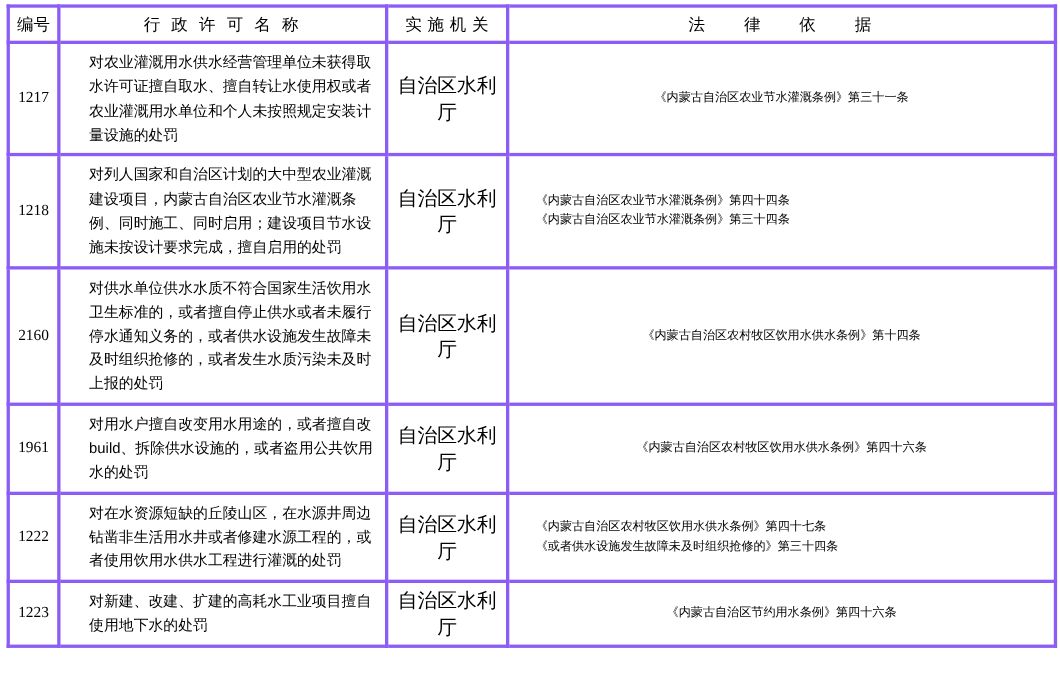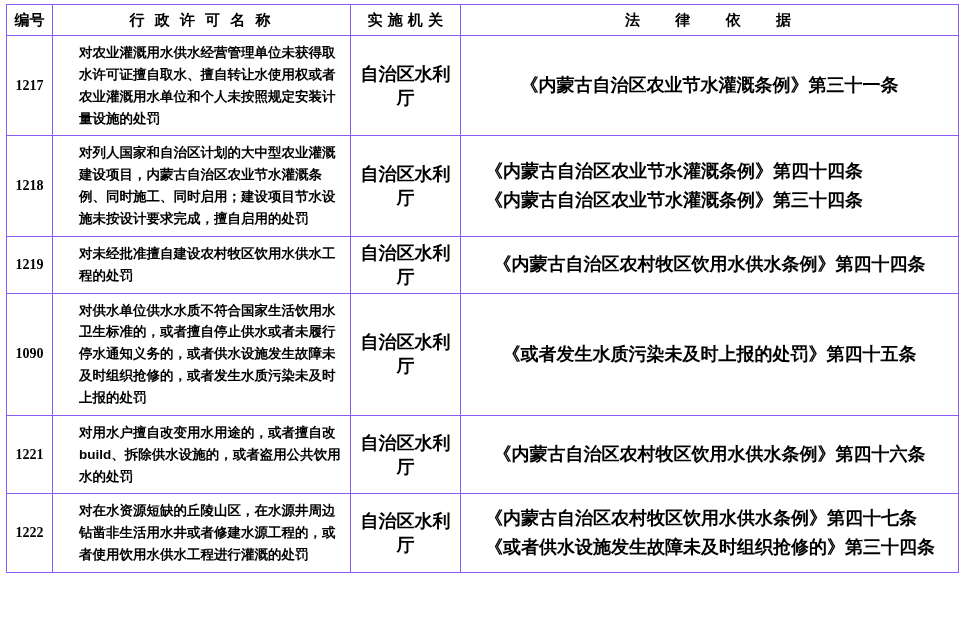--- a/index.html
+++ b/index.html
@@ -26,23 +26,23 @@
     width: 952px;
     border: 1px solid #000;
   }
   table.permit-table col.c-id { width: 46px; }
   table.permit-table col.c-name { width: 298px; }
   table.permit-table col.c-org { width: 110px; }
   table.permit-table col.c-law { width: 498px; }
 
   table.permit-table th,
   table.permit-table td {
-    border: 1px solid #8b5cf6;
+    border: 3px solid #8b5cf6;
     vertical-align: middle;
-    font-weight: bold;
+    font-weight: normal;
   }
   thead th {
     height: 30px;
     text-align: center;
     font-size: 15px;
     letter-spacing: 0.5px;
     padding: 0 2px;
   }
   thead th.th-id { font-size: 15px; letter-spacing: 0; }
   thead th.th-name span,
@@ -57,21 +57,21 @@
     font-size: 13.5px;
     line-height: 1.62;
     padding: 6px 7px 6px 26px;
     text-align: left;
   }
   td.cell-org {
     text-align: center;
     font-size: 18px;
   }
   td.cell-law {
-    font-size: 18px;
+    font-size: 11px;
     line-height: 1.62;
     padding: 6px 24px;
     text-align: left;
   }
   td.cell-law.center-one {
     text-align: center;
   }
   .law-line { display: block; white-space: nowrap; }
 </style>
 </head>
@@ -105,47 +105,47 @@
         <tr>
           <td class="cell-id">1218</td>
           <td class="cell-name">对列人国家和自治区计划的大中型农业灌溉建设项目，内蒙古自治区农业节水灌溉条例、同时施工、同时启用；建设项目节水设施未按设计要求完成，擅自启用的处罚</td>
           <td class="cell-org">自治区水利厅</td>
           <td class="cell-law">
             <span class="law-line">《内蒙古自治区农业节水灌溉条例》第四十四条</span>
             <span class="law-line">《内蒙古自治区农业节水灌溉条例》第三十四条</span>
           </td>
         </tr>
         <tr>
-          <td class="cell-id">1219</td>
-          <td class="cell-name">对未经批准擅自建设农村牧区饮用水供水工程的处罚</td>
+          <td class="cell-id">2160</td>
+          <td class="cell-name">对供水单位供水水质不符合国家生活饮用水卫生标准的，或者擅自停止供水或者未履行停水通知义务的，或者供水设施发生故障未及时组织抢修的，或者发生水质污染未及时上报的处罚</td>
           <td class="cell-org">自治区水利厅</td>
           <td class="cell-law center-one">
-            <span class="law-line">《内蒙古自治区农村牧区饮用水供水条例》第四十四条</span>
+            <span class="law-line">《内蒙古自治区农村牧区饮用水供水条例》第十四条</span>
           </td>
         </tr>
         <tr>
-          <td class="cell-id">1090</td>
-          <td class="cell-name">对供水单位供水水质不符合国家生活饮用水卫生标准的，或者擅自停止供水或者未履行停水通知义务的，或者供水设施发生故障未及时组织抢修的，或者发生水质污染未及时上报的处罚</td>
-          <td class="cell-org">自治区水利厅</td>
-          <td class="cell-law center-one">
-            <span class="law-line">《或者发生水质污染未及时上报的处罚》第四十五条</span>
-          </td>
-        </tr>
-        <tr>
-          <td class="cell-id">1221</td>
+          <td class="cell-id">1961</td>
           <td class="cell-name">对用水户擅自改变用水用途的，或者擅自改build、拆除供水设施的，或者盗用公共饮用水的处罚</td>
           <td class="cell-org">自治区水利厅</td>
           <td class="cell-law center-one">
             <span class="law-line">《内蒙古自治区农村牧区饮用水供水条例》第四十六条</span>
           </td>
         </tr>
         <tr>
           <td class="cell-id">1222</td>
           <td class="cell-name">对在水资源短缺的丘陵山区，在水源井周边钻凿非生活用水井或者修建水源工程的，或者使用饮用水供水工程进行灌溉的处罚</td>
           <td class="cell-org">自治区水利厅</td>
           <td class="cell-law">
             <span class="law-line">《内蒙古自治区农村牧区饮用水供水条例》第四十七条</span>
             <span class="law-line">《或者供水设施发生故障未及时组织抢修的》第三十四条</span>
           </td>
         </tr>
+        <tr>
+          <td class="cell-id">1223</td>
+          <td class="cell-name">对新建、改建、扩建的高耗水工业项目擅自使用地下水的处罚</td>
+          <td class="cell-org">自治区水利厅</td>
+          <td class="cell-law center-one">
+            <span class="law-line">《内蒙古自治区节约用水条例》第四十六条</span>
+          </td>
+        </tr>
       </tbody>
   </table>
 </div>
 
 </body></html>

